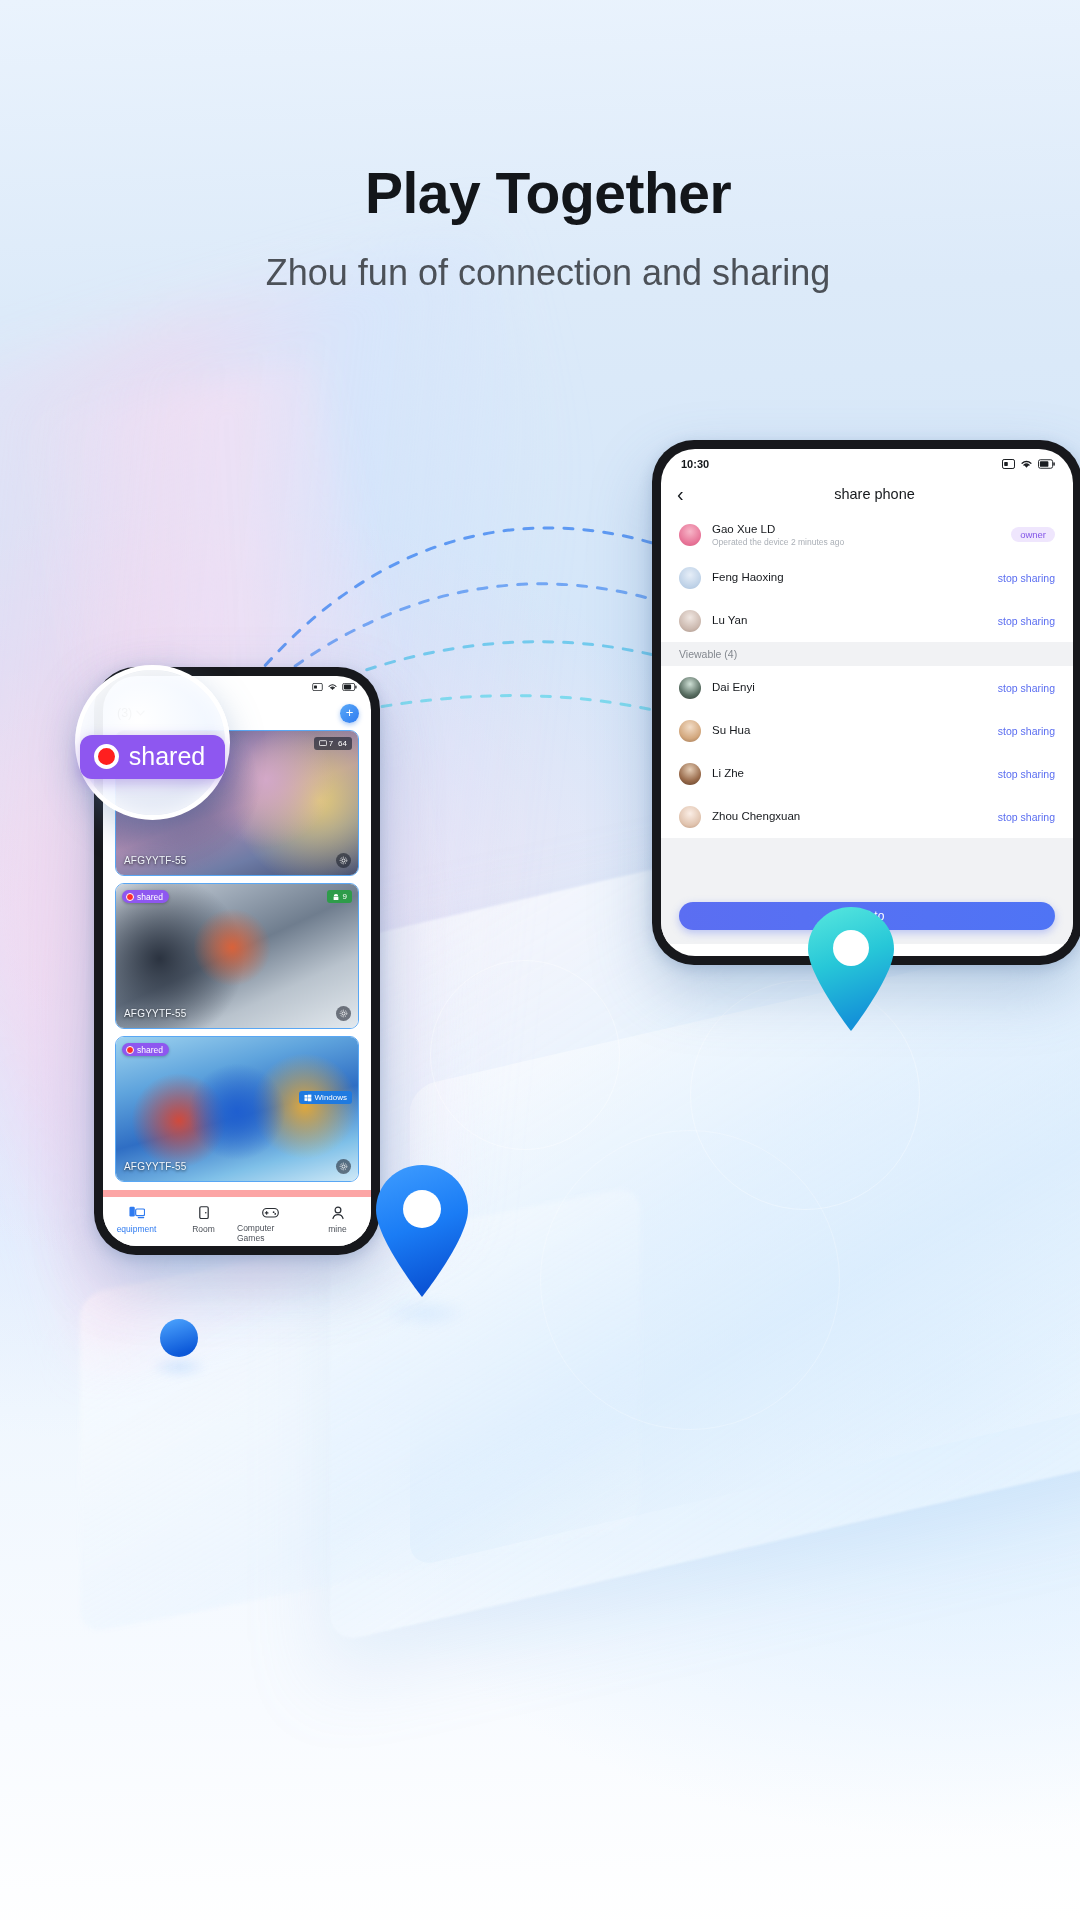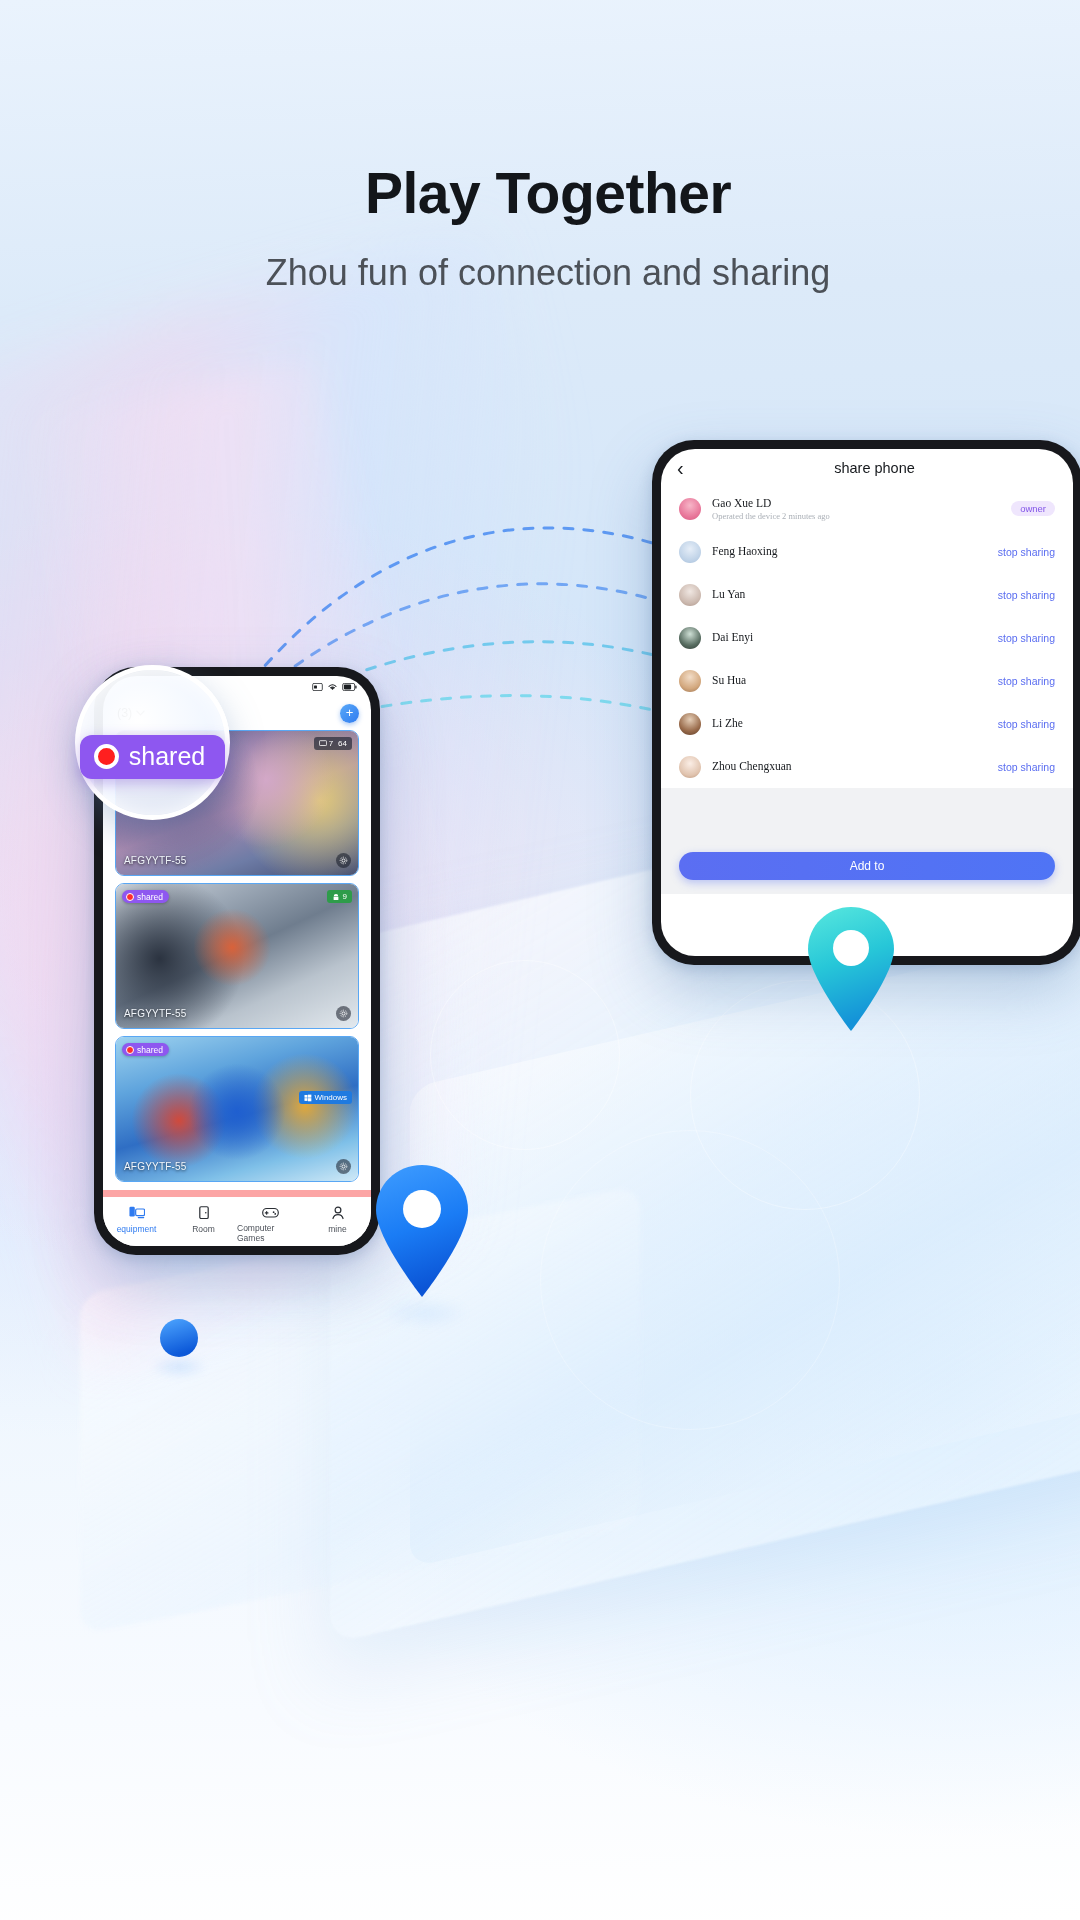--- a/index.html
+++ b/index.html
@@ -146,21 +146,21 @@
     color:#15181c; font-weight:500;padding-left:15px;
   }
   .section-head {
     background:#f1f2f4; padding:6px 18px; font-size:10.5px; color:#83888f;
   }
   .person-row {
     display:flex; align-items:center; padding:8px 18px; background:#fff; gap:11px;
     min-height:43px;
   }
   .avatar { width:22px; height:22px; border-radius:50%; flex:0 0 22px; overflow:hidden; }
-  .p-main { flex:1; min-width:0;font-family:Liberation Serif, serif; }
+  .p-main { flex:1; min-width:0; }
   .p-name { font-size:11.5px; color:#16191d; line-height:1.25; }
   .p-sub { font-size:8.5px; color:#abb0b7; margin-top:1px; }
   .p-action { font-size:10.5px; color:#5a6df0; white-space:nowrap; }
   .tag-owner {
     font-size:9.5px; color:#8457e8; background:#efe6fd; border-radius:9px;
     padding:2px 9px; white-space:nowrap;
   }
   .rp-spacer { background:#f1f2f4; height:56px; }
   .rp-footer { background:#f1f2f4; padding:8px 18px 14px; }
   .add-btn {
@@ -224,20 +224,39 @@
 </svg>
 
 <div class="heading">
   <div class="title">Play Together</div>
   <div class="subtitle">Zhou fun of connection and sharing</div>
 </div>
 
 <div class="phone" id="right-phone">
   <div class="phone-screen">
 
+    <div class="rp-status">
+      <span class="rp-time">10:30</span>
+      <span class="rp-sysicons">
+        <svg width="13" height="10" viewBox="0 0 13 10">
+          <rect x="0.5" y="0.5" width="12" height="9" rx="1.6" fill="none" stroke="#1b1e22" stroke-width="1"></rect>
+          <rect x="2.2" y="3" width="3.6" height="4" rx="0.7" fill="#1b1e22"></rect>
+        </svg>
+        <svg width="13" height="10" viewBox="0 0 14 11">
+          <path d="M7 9.6 L4.6 6.8 a3.6 3.6 0 0 1 4.8 0 Z" fill="#1b1e22"></path>
+          <path d="M2.2 4.6 a7.2 7.2 0 0 1 9.6 0" fill="none" stroke="#1b1e22" stroke-width="1.5" stroke-linecap="round"></path>
+          <path d="M4.2 6.6 a4.4 4.4 0 0 1 5.6 0" fill="none" stroke="#1b1e22" stroke-width="1.5" stroke-linecap="round"></path>
+        </svg>
+        <svg width="17" height="10" viewBox="0 0 18 10">
+          <rect x="0.5" y="0.5" width="15" height="9" rx="2" fill="none" stroke="#1b1e22" stroke-width="1"></rect>
+          <rect x="2" y="2" width="9" height="6" rx="1" fill="#1b1e22"></rect>
+          <rect x="16.2" y="3.2" width="1.6" height="3.6" rx="0.7" fill="#1b1e22"></rect>
+        </svg>
+      </span>
+    </div>
 
     <div class="rp-header">
       <span class="rp-back">‹</span>
       <span class="rp-title">share phone</span>
     </div>
 
 
     <div class="person-row">
       <span class="avatar" style="background:radial-gradient(circle at 50% 34%, #f7b6c8 0%, #e8779a 62%, #d8597f 100%);"></span>
       <span class="p-main">
@@ -256,20 +275,21 @@
     </div>
 
     <div class="person-row">
       <span class="avatar" style="background:radial-gradient(circle at 50% 34%, #f0e7e2 0%, #cbb8ae 65%, #a89186 100%);"></span>
       <span class="p-main">
         <span class="p-name" style="display:block">Lu Yan</span>
       </span>
       <span class="p-action">stop sharing</span>
     </div>
 
+    <div class="section-head">Viewable (4)</div>
 
     <div class="person-row">
       <span class="avatar" style="background:radial-gradient(circle at 50% 32%, #cfe0d6 0%, #5a6f63 60%, #2d3a33 100%);"></span>
       <span class="p-main">
         <span class="p-name" style="display:block">Dai Enyi</span>
       </span>
       <span class="p-action">stop sharing</span>
     </div>
 
     <div class="person-row">

